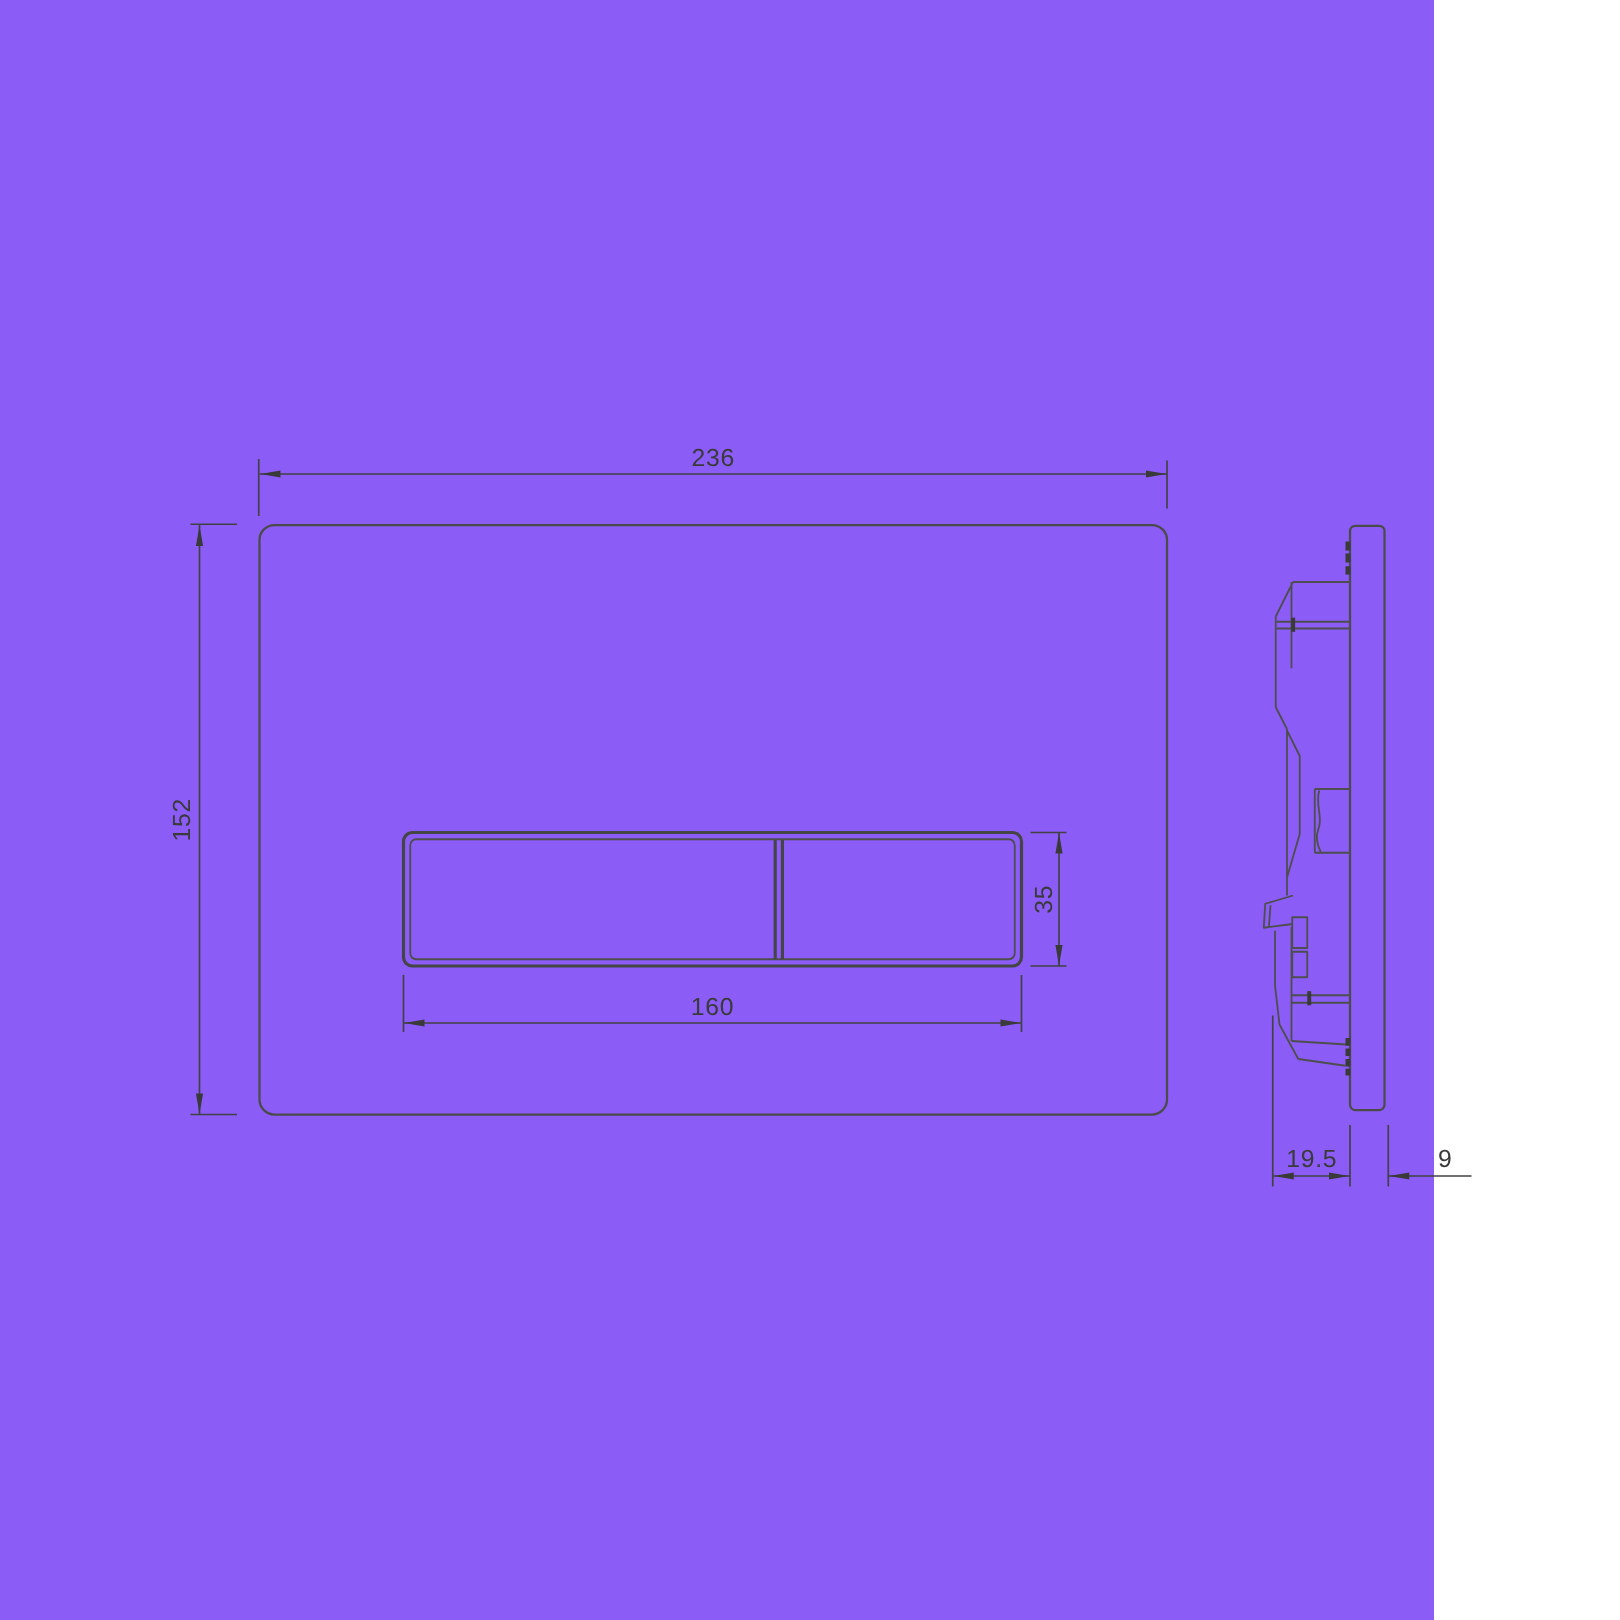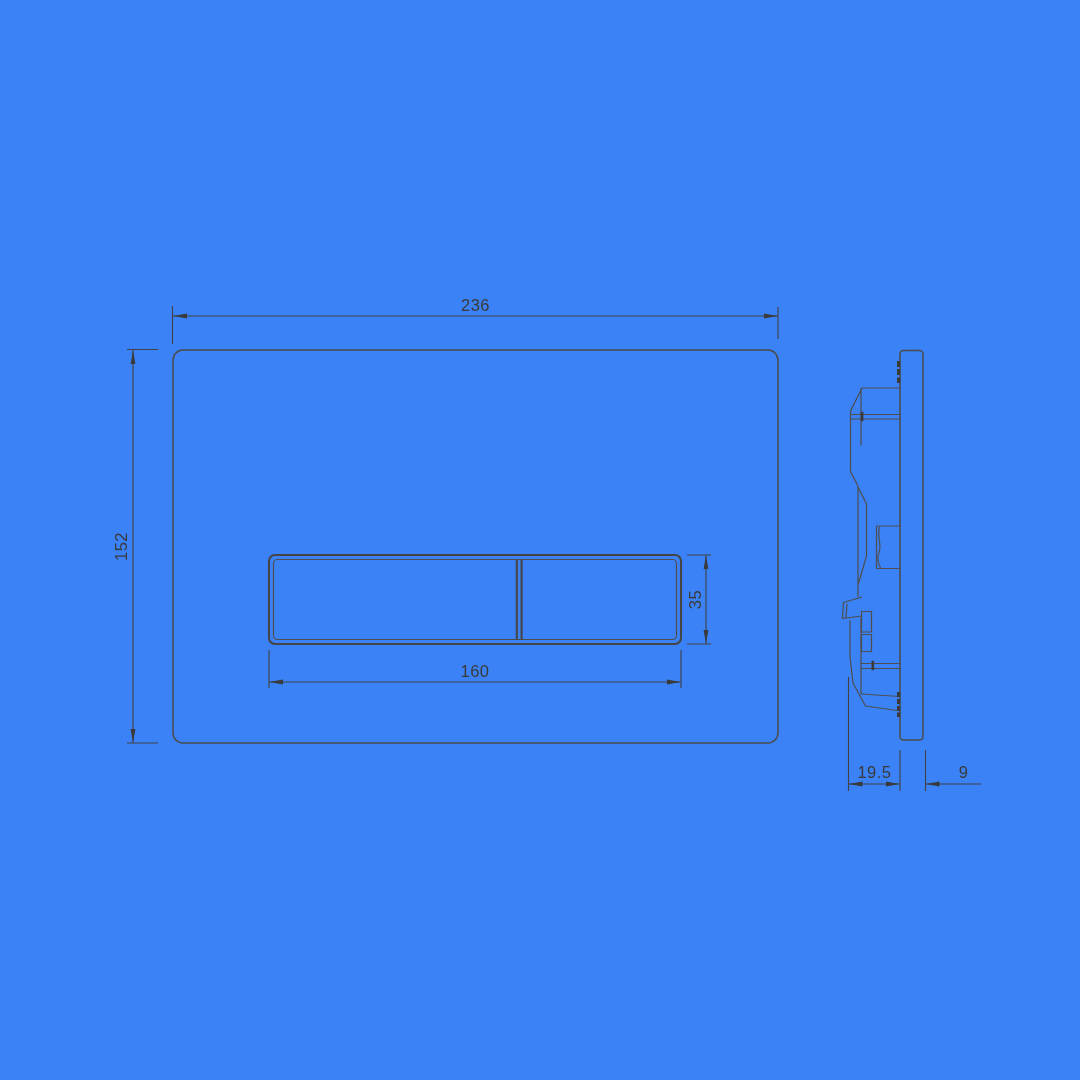--- a/index.html
+++ b/index.html
@@ -5,23 +5,23 @@
   html, body {
     margin: 0;
     padding: 0;
     background: #ffffff;
     width: 1080px;
     height: 1080px;
     overflow: hidden;
     font-family: "Liberation Sans", sans-serif;
   }
   .canvas-wrap {
-    width: 1080px;
+    width: 956px;
     height: 1080px;
-    background: #3b82f6;
+    background: #8b5cf6;
   }
   svg { display: block; }
   .geo {
     fill: none;
     stroke: #4b4b4b;
     stroke-width: 1.5;
     stroke-linejoin: round;
     stroke-linecap: butt;
   }
   .geo-thin {

